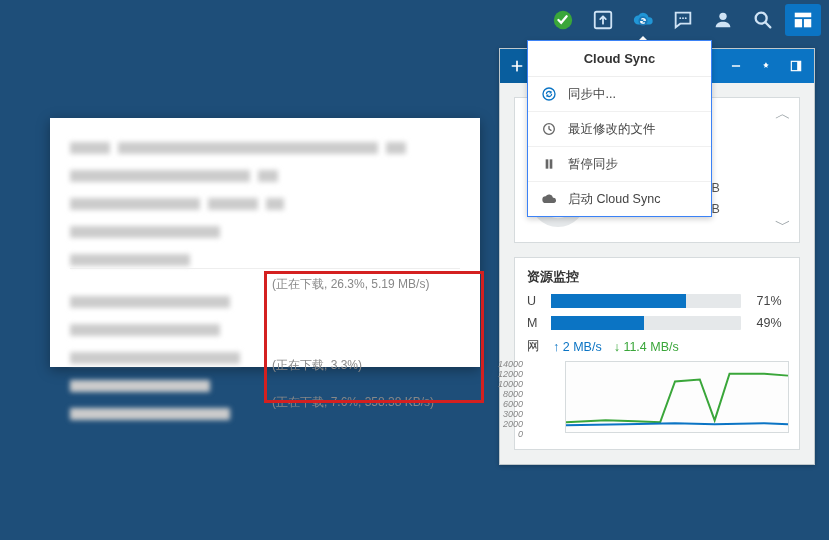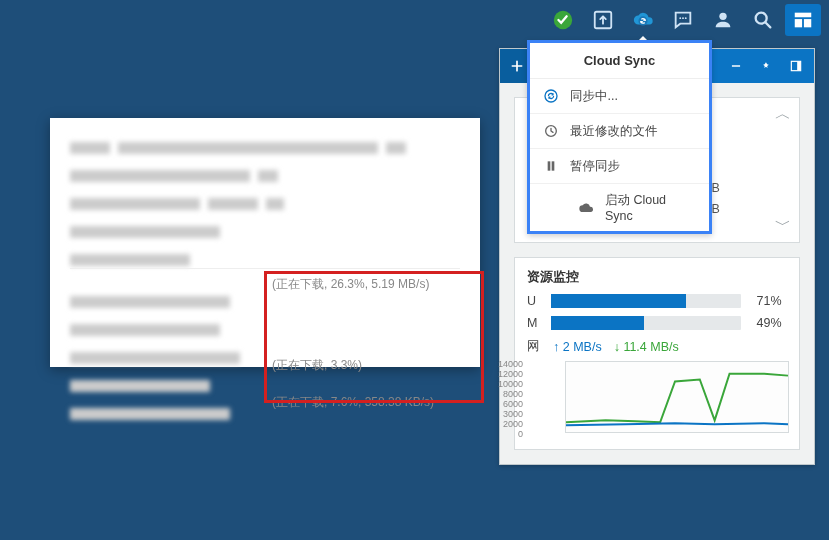--- a/index.html
+++ b/index.html
@@ -6,24 +6,24 @@
   body { width: 829px; height: 540px; background: #1e4e79; overflow: hidden; position: relative; }
 
   
   .taskbar { position: absolute; top: 0; left: 0; right: 0; height: 40px; display: flex; justify-content: flex-end; align-items: center; padding-right: 8px; gap: 4px; }
   .tb-btn { width: 36px; height: 32px; display: flex; align-items: center; justify-content: center; color: #cfe3f5; cursor: pointer; position: relative; }
   .tb-btn.blue { background: #0b74c4; border-radius: 3px; }
   .tb-btn svg { width: 22px; height: 22px; }
   .cloud-tri { position: absolute; left: 50%; transform: translateX(-50%); bottom: -8px; width: 0; height: 0; border-left: 8px solid transparent; border-right: 8px solid transparent; border-bottom: 8px solid #fff; }
 
   
-  .dropdown { position: absolute; top: 40px; left: 527px; width: 185px; background: #fff; border: 3px solid #3b82f6; box-shadow: 0 2px 6px rgba(0,0,0,.2); z-index: 50; }
+  .dropdown { position: absolute; top: 40px; left: 527px; width: 185px; background: #fff; border: 1px solid #3b82f6; box-shadow: 0 2px 6px rgba(0,0,0,.2); z-index: 50; }
   .dd-title { text-align: center; font-size: 13px; font-weight: bold; padding: 10px 0; color: #333; border-bottom: 1px solid #eee; }
   .dd-row { display: flex; align-items: center; gap: 10px; padding: 8px 12px; font-size: 12.5px; color: #444; border-bottom: 1px solid #f0f0f0; cursor: pointer; }
-  .dd-row:last-child { border-bottom: none; margin-left: 35px; }
+  .dd-row:last-child { border-bottom: none; }
   .dd-row .ic { width: 18px; height: 18px; display: flex; align-items: center; justify-content: center; color: #666; }
   .dd-row .ic svg { width: 16px; height: 16px; }
 
   
   .panel { position: absolute; top: 48px; right: 14px; width: 316px; background: #f0f2f2; border: 1px solid #bfc8cc; box-shadow: 0 1px 4px rgba(0,0,0,.25); }
   .panel-hdr { height: 34px; background: #0b74c4; display: flex; align-items: center; justify-content: flex-end; padding: 0 6px; gap: 6px; }
   .ph-left { position: absolute; left: 0; top: 0; height: 34px; width: 34px; background: #095e9e; display: flex; align-items: center; justify-content: center; color: #fff; }
   .ph-btn { width: 24px; height: 24px; display: flex; align-items: center; justify-content: center; color: #fff; cursor: pointer; }
   .ph-btn svg { width: 14px; height: 14px; }
 
@@ -49,21 +49,21 @@
   .res-lbl { width: 14px; overflow: hidden; white-space: nowrap; }
   .bar { flex: 1; height: 14px; background: #e5e8ea; position: relative; border-radius: 1px; }
   .bar-fill { height: 100%; background: #0b74c4; }
   .res-val { width: 36px; text-align: center; }
   .net-row { display: flex; align-items: center; gap: 12px; font-size: 12.5px; color: #444; margin: 8px 0 6px; }
   .up-val { color: #0b74c4; }
   .dn-val { color: #3aa63a; }
   .arrow { font-weight: bold; }
   .spark { margin-left: 38px; width: 224px; height: 72px; border: 1px solid #d6dbdd; background: #fdfdfd; position: relative; }
   .spark svg { width: 100%; height: 100%; }
-  .spark-ticks { position: absolute; left: -38px; top: -2px; font-size: 9px; color: #888; display: flex; flex-direction: column; gap: 0; line-height: 10px; text-align: right; width: 34px; }
+  .spark-ticks { position: absolute; left: -38px; top: -2px; font-size: 9px; color: #888; display: flex; flex-direction: column; gap: 0; line-height: 10px; text-align: right; width: 34px; font-style: italic; }
 
   
   .popupL { position: absolute; left: 50px; top: 118px; width: 430px; height: 249px; background: #fff; box-shadow: 0 3px 12px rgba(0,0,0,.35); padding: 16px 20px; }
   .blur-row { display: flex; align-items: center; gap: 8px; height: 28px; }
   .blur { height: 12px; border-radius: 1px; background: #ccc; filter: blur(2.5px); }
   .redbox { position: absolute; left: 214px; top: 153px; width: 220px; height: 132px; border: 3px solid #d42020; }
   .dl-line { position: absolute; left: 222px; font-size: 12px; color: #888; }
   .sep { position: absolute; left: 20px; right: 20px; height: 1px; background: #eee; }
 </style>
 </head>

